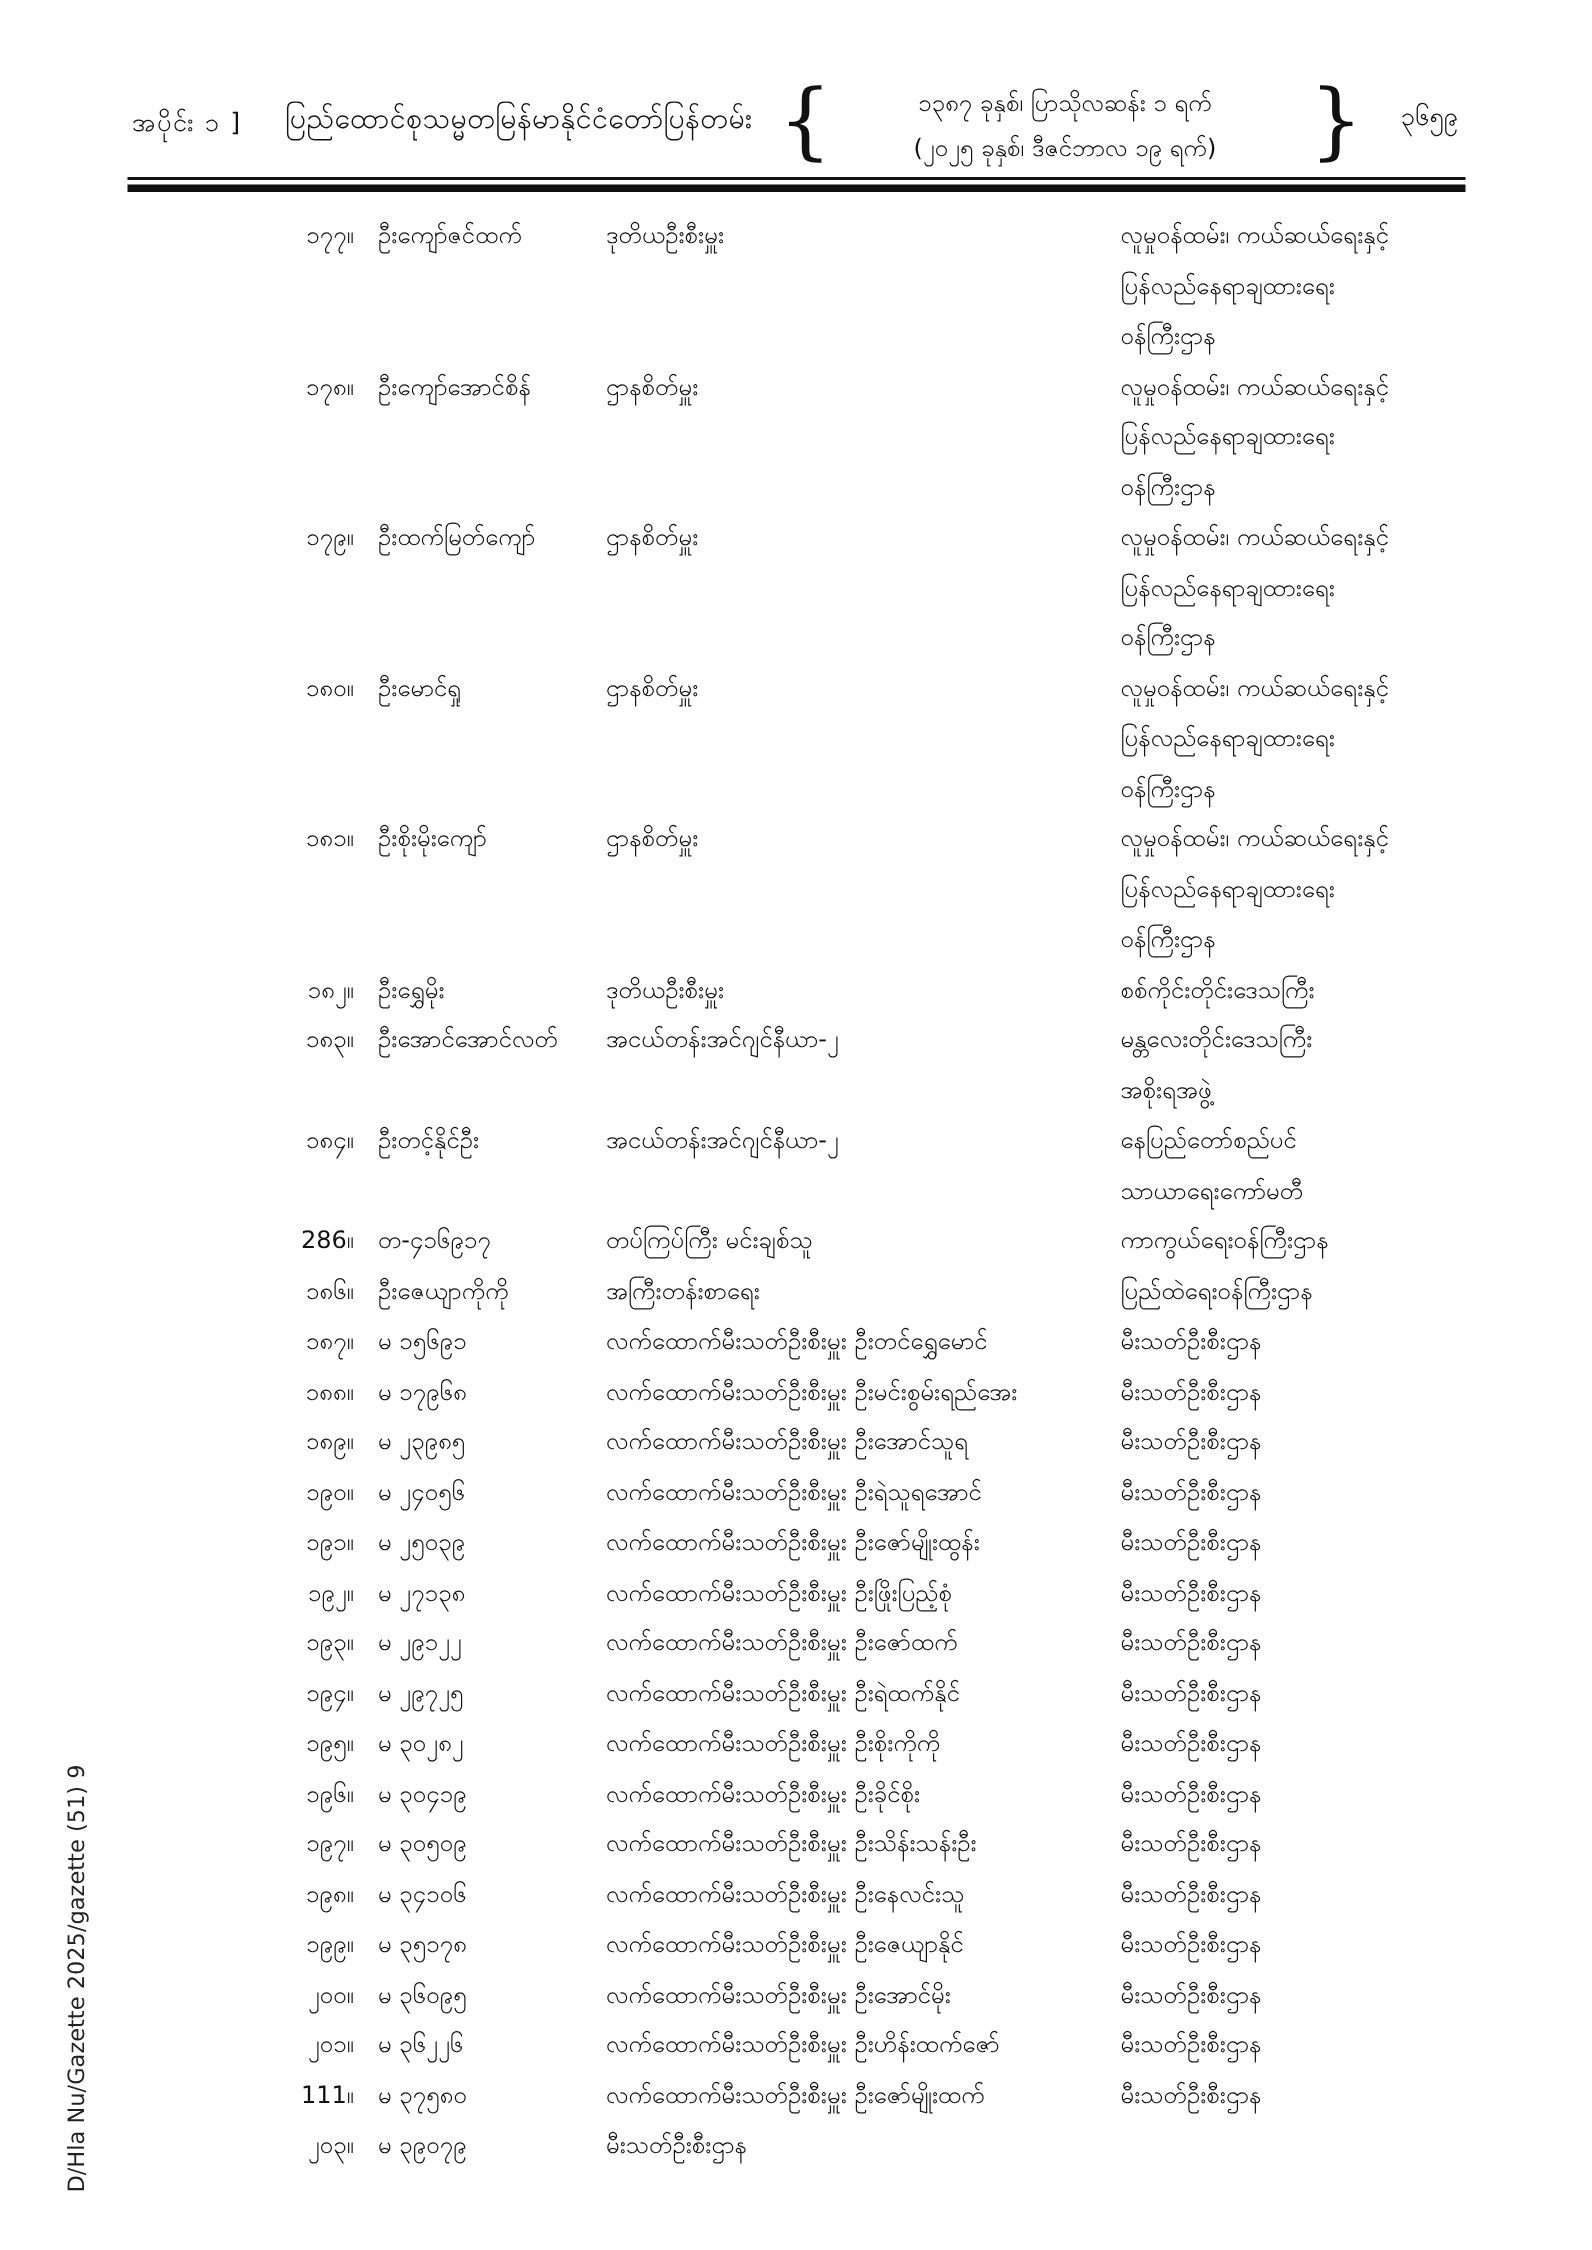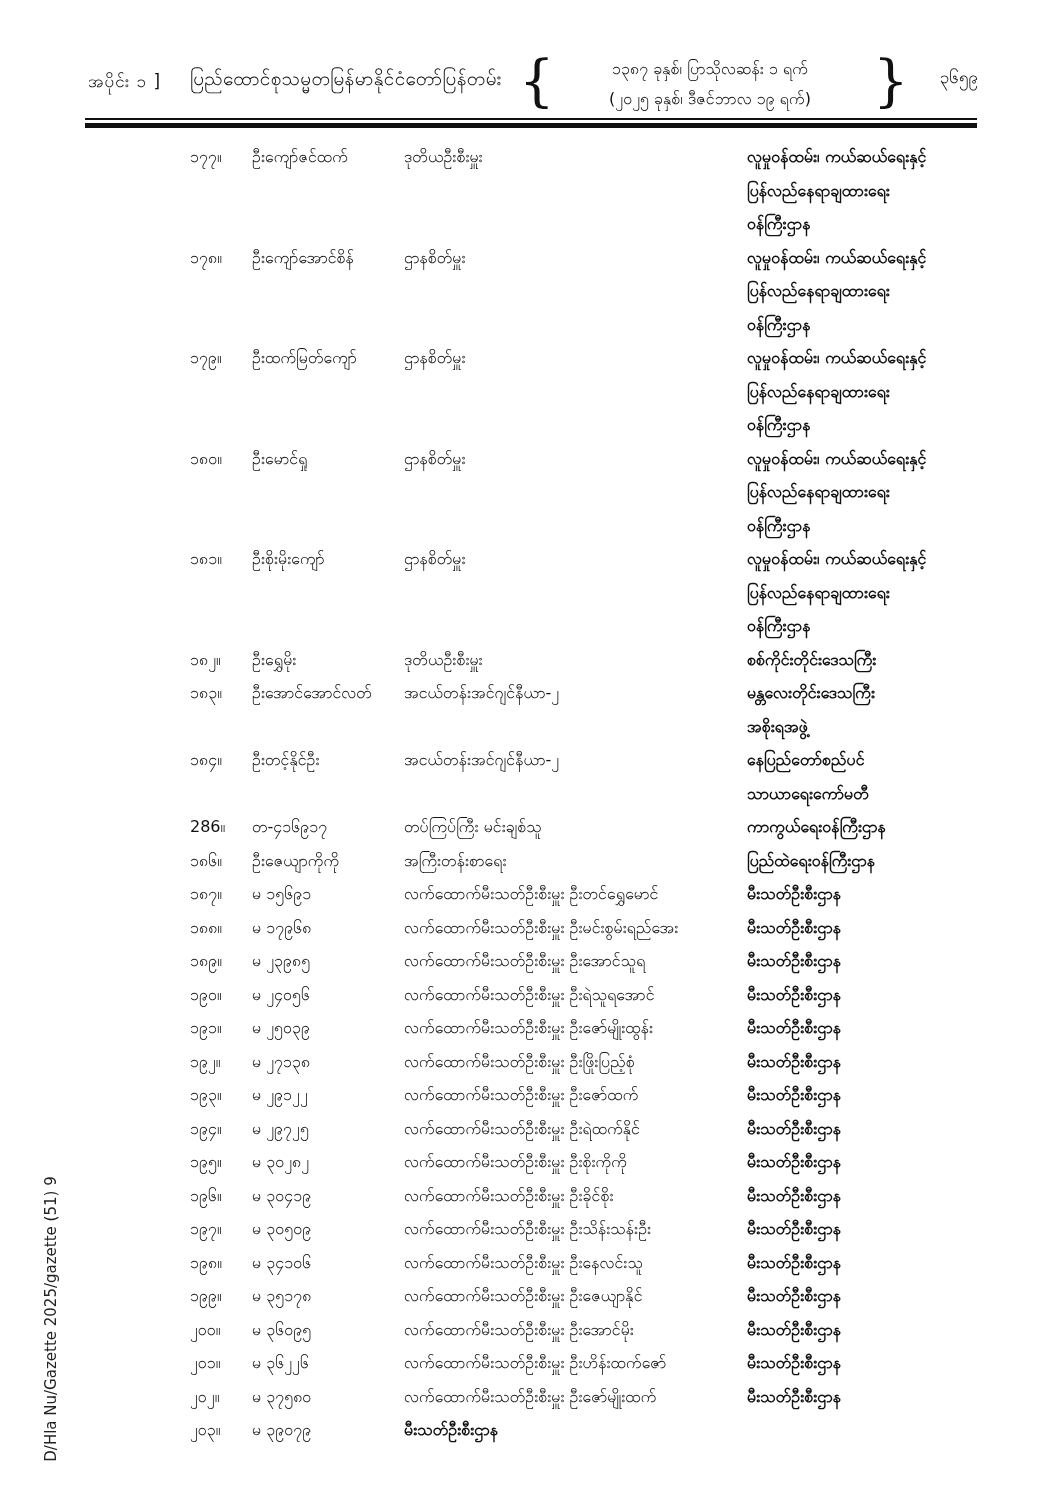--- a/index.html
+++ b/index.html
@@ -32,21 +32,21 @@
     line-height: 66px;
   }
   .brace-left  { left: 434px; }
   .brace-right { left: 788px; }
   .date-block {
     position: absolute; left: 470px; top: 2px; width: 310px;
     text-align: center; font-size: 16px; line-height: 30px;
   }
   .page-number {
     position: absolute; left: 843px; top: 14px; width: 50px;
-    font-size: 17px; text-align: right;
+    font-size: 17px; text-align: center;
   }
 
   
   .rule-wrap { position: absolute; top: 118px; left: 85px; width: 892px; }
   .rule-thin  { height: 2px; background: #111; }
   .rule-thick { height: 5px; background: #111; margin-top: 3px; }
 
   
   .side-ref {
     position: absolute;
@@ -62,22 +62,22 @@
 
   
   .listing { position: absolute; top: 140px; left: 190px; width: 790px; }
   .row {
     display: grid;
     grid-template-columns: 62px 152px 343px 1fr;
     font-size: 16px;
     line-height: 33.5px;
   }
   .cell { white-space: nowrap; }
-  .cell-no { text-align: left; padding-right: 16px; }
-  .cell-dept div { white-space: nowrap; font-weight: bold; }
+  .cell-no { text-align: right; padding-right: 16px; }
+  .cell-dept div { white-space: nowrap; }
 </style>
 </head>
 <body>
 
 <div class="page">
 
   <div class="header">
     <span class="part-label">အပိုင်း ၁ ]</span>
     <span class="gazette-title">ပြည်ထောင်စုသမ္မတမြန်မာနိုင်ငံတော်ပြန်တမ်း</span>
     <span class="brace brace-left">{</span>
@@ -328,21 +328,21 @@
     <div class="row">
       <div class="cell cell-no">၂၀၁။</div>
       <div class="cell cell-name">မ ၃၆၂၂၆</div>
       <div class="cell cell-pos">လက်ထောက်မီးသတ်ဦးစီးမှူး ဦးဟိန်းထက်ဇော်</div>
       <div class="cell cell-dept">
           <div>မီးသတ်ဦးစီးဌာန</div>
         </div>
     </div>
 
     <div class="row">
-      <div class="cell cell-no">၂၀၂။</div>
+      <div class="cell cell-no">111။</div>
       <div class="cell cell-name">မ ၃၇၅၈၀</div>
       <div class="cell cell-pos">လက်ထောက်မီးသတ်ဦးစီးမှူး ဦးဇော်မျိုးထက်</div>
       <div class="cell cell-dept">
           <div>မီးသတ်ဦးစီးဌာန</div>
         </div>
     </div>
 
     <div class="row">
       <div class="cell cell-no">၂၀၃။</div>
       <div class="cell cell-name">မ ၃၉၀၇၉</div>

